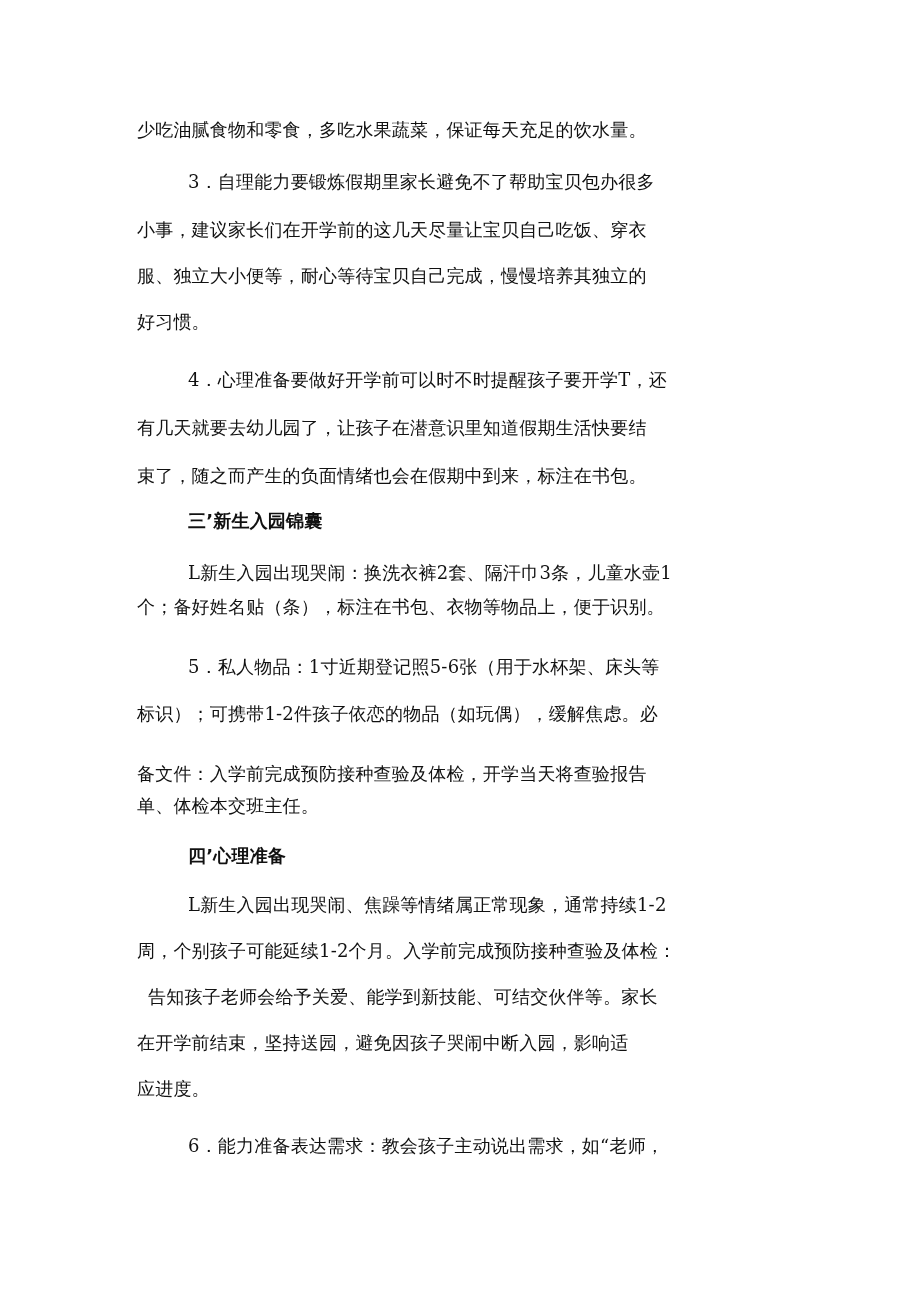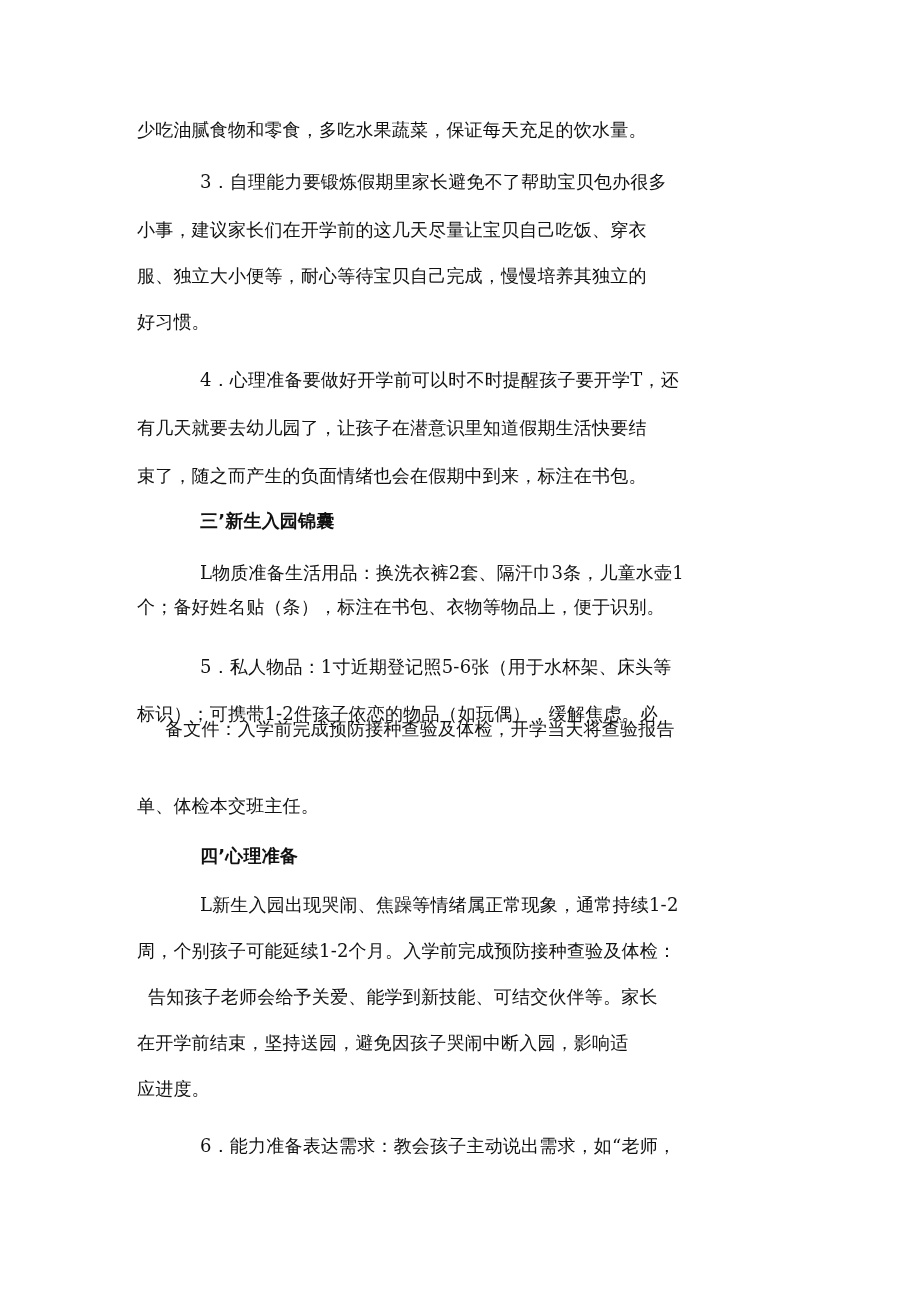--- a/index.html
+++ b/index.html
@@ -1,42 +1,42 @@
 <!DOCTYPE html>
 <html><head>
 <meta charset="utf-8">
 <style>
   html, body { margin: 0; padding: 0; background: #ffffff; }
   body { width: 920px; height: 1301px; position: relative; overflow: hidden;
          font-family: "DejaVu Serif", "Liberation Serif", serif; color: #111; }
   .page { position: absolute; left: 0; top: 0; width: 920px; height: 1301px; background: #fff; }
   .line { position: absolute; left: 137px; white-space: nowrap; font-size: 18px;
           line-height: 30px; letter-spacing: 0.2px; }
-  .indent { left: 200px; text-align: right; }
+  .indent { left: 188px; text-align: right; }
   .heading { font-weight: bold; font-family: "DejaVu Sans", "Liberation Sans", sans-serif; }
 </style>
 </head>
 <body>
 
 <div class="page">
   <div id="lines">
       <div class="line" style="top: 115px;">少吃油腻食物和零食，多吃水果蔬菜，保证每天充足的饮水量。</div>
       <div class="line indent" style="top: 167px;">3．自理能力要锻炼假期里家长避免不了帮助宝贝包办很多</div>
       <div class="line" style="top: 215px;">小事，建议家长们在开学前的这几天尽量让宝贝自己吃饭、穿衣</div>
       <div class="line" style="top: 261px;">服、独立大小便等，耐心等待宝贝自己完成，慢慢培养其独立的</div>
       <div class="line" style="top: 307px;">好习惯。</div>
       <div class="line indent" style="top: 365px;">4．心理准备要做好开学前可以时不时提醒孩子要开学T，还</div>
       <div class="line" style="top: 413px;">有几天就要去幼儿园了，让孩子在潜意识里知道假期生活快要结</div>
       <div class="line" style="top: 461px;">束了，随之而产生的负面情绪也会在假期中到来，标注在书包。</div>
       <div class="line indent heading" style="top: 506px;">三’新生入园锦囊</div>
-      <div class="line indent" style="top: 558px;">L物质准备生活用品：换洗衣裤2套、隔汗巾3条，儿童水壶1</div>
+      <div class="line indent" style="top: 558px;">L新生入园出现哭闹：换洗衣裤2套、隔汗巾3条，儿童水壶1</div>
       <div class="line" style="top: 592px;">个；备好姓名贴（条），标注在书包、衣物等物品上，便于识别。</div>
       <div class="line indent" style="top: 652px;">5．私人物品：1寸近期登记照5-6张（用于水杯架、床头等</div>
       <div class="line" style="top: 699px;">标识）；可携带1-2件孩子依恋的物品（如玩偶），缓解焦虑。必</div>
-      <div class="line" style="top: 714px; margin-left: 28px;">备文件：入学前完成预防接种查验及体检，开学当天将查验报告</div>
+      <div class="line" style="top: 759px;">备文件：入学前完成预防接种查验及体检，开学当天将查验报告</div>
       <div class="line" style="top: 791px;">单、体检本交班主任。</div>
       <div class="line indent heading" style="top: 841px;">四’心理准备</div>
       <div class="line indent" style="top: 890px;">L新生入园出现哭闹、焦躁等情绪属正常现象，通常持续1-2</div>
       <div class="line" style="top: 936px;">周，个别孩子可能延续1-2个月。入学前完成预防接种查验及体检：</div>
       <div class="line" style="top: 982px; margin-left: 11px;">告知孩子老师会给予关爱、能学到新技能、可结交伙伴等。家长</div>
       <div class="line" style="top: 1028px;">在开学前结束，坚持送园，避免因孩子哭闹中断入园，影响适</div>
       <div class="line" style="top: 1074px;">应进度。</div>
       <div class="line indent" style="top: 1131px;">6．能力准备表达需求：教会孩子主动说出需求，如“老师，</div>
     </div>
 </div>

